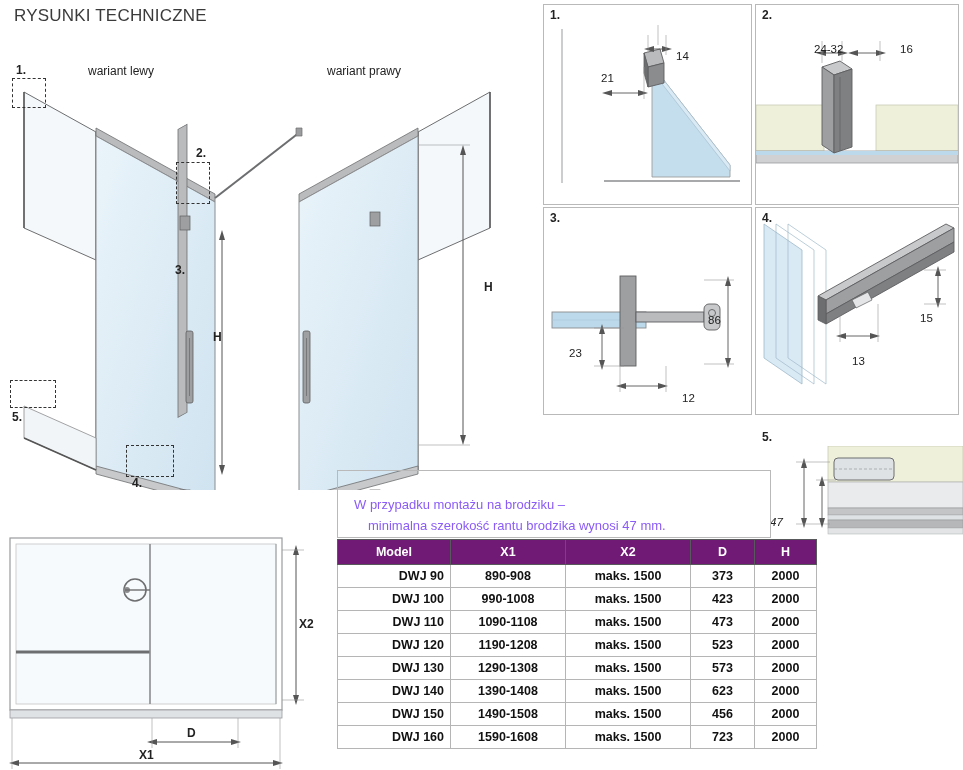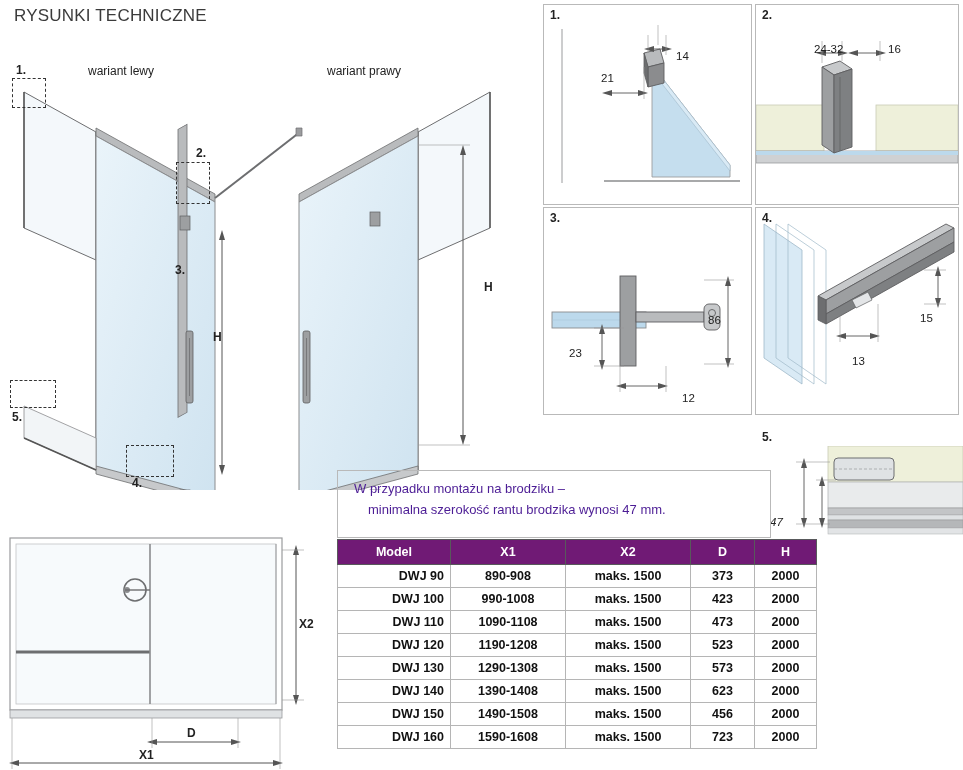--- a/index.html
+++ b/index.html
@@ -72,24 +72,24 @@
     font-weight: bold;
   }
   table.spec td.model {
     text-align: right;
     padding-left: 10px;
   }
   
   .notebox {
     border: 1px solid #b9b9b9;
     box-sizing: border-box;
-    padding: 8px 16px;
+    padding: 24px 16px;
     font-size: 13px;
     line-height: 1.6;
-    color: #4c1d95;
+    color: #8b5cf6;
   }
   svg { display: block; }
 </style>
 </head>
 <body>
 
 <div class="page">
 
   <div class="abs ttl" style="left:14px; top:6px;">RYSUNKI TECHNICZNE</div>
 
@@ -271,21 +271,21 @@
       <polygon points="92,48 82,45 82,51" fill="#555"></polygon>
       <line x1="66" y1="36" x2="66" y2="58" stroke="#999" stroke-width="0.6"></line>
       <line x1="86" y1="36" x2="86" y2="56" stroke="#999" stroke-width="0.6"></line>
 
       <line x1="96" y1="48" x2="126" y2="48" stroke="#555" stroke-width="0.9"></line>
       <polygon points="92,48 102,45 102,51" fill="#555"></polygon>
       <polygon points="130,48 120,45 120,51" fill="#555"></polygon>
       <line x1="124" y1="36" x2="124" y2="56" stroke="#999" stroke-width="0.6"></line>
     </svg>
     <div class="abs num" style="left:58px; top:38px;">24-32</div>
-    <div class="abs num" style="left:132px; top:38px;">16</div>
+    <div class="abs num" style="left:144px; top:38px;">16</div>
   </div>
 
   <div class="abs panelbox" style="left:543px; top:207px; width:209px; height:208px;">
     <div class="abs step-num" style="left:6px; top:3px;">3.</div>
     <svg width="207" height="206">
 
       <rect x="8" y="104" width="94" height="16" fill="#bcd9ec" stroke="#8b8c8e" stroke-width="0.9"></rect>
       <line x1="8" y1="112" x2="102" y2="112" stroke="#a9c6d8" stroke-width="0.6"></line>
 
       <rect x="76" y="68" width="16" height="90" fill="#9d9fa1" stroke="#5d5e60" stroke-width="0.9"></rect>

